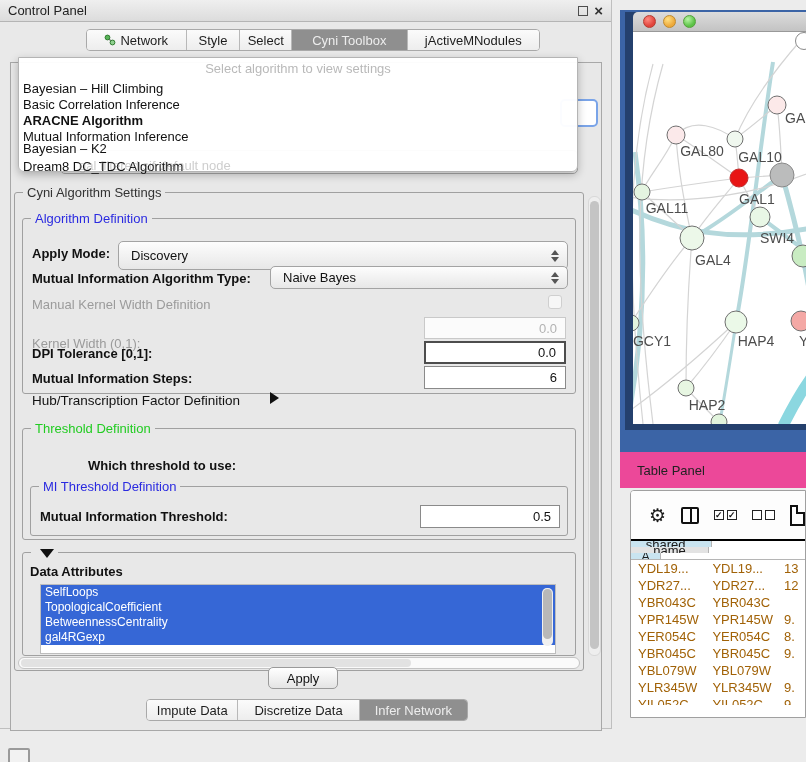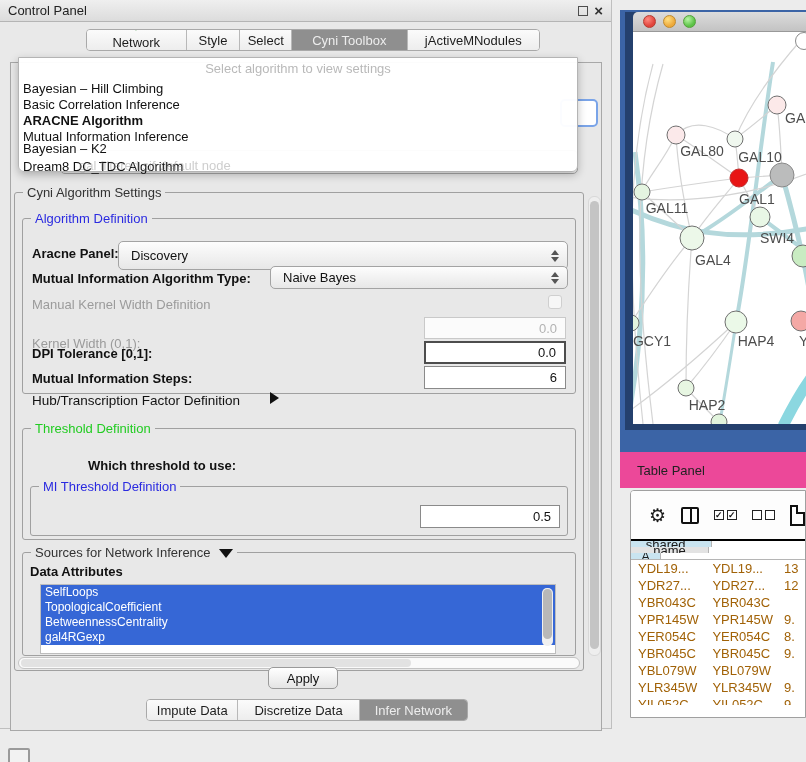--- a/index.html
+++ b/index.html
@@ -155,21 +155,21 @@
   <div class="abs" id="cp-window">
     <div class="abs" id="cp-titlebar">
       <span id="cp-title">Control Panel</span>
       <span id="cp-titlebar-right">
         <span class="float-icon"></span>
         <span class="close-icon">×</span>
       </span>
     </div>
 
     <div class="abs seg-bar" style="left:86px; top:29px; width:454px;">
-      <div class="seg" style="width:100px;flex-direction:column;">
+      <div class="seg" style="width:100px;">
         <svg width="12" height="12" viewBox="0 0 12 12">
           <line x1="3.5" y1="3.5" x2="8.5" y2="8.5" stroke="#7b7b7b" stroke-width="1.2"></line>
           <circle cx="3.5" cy="3.5" r="2.4" fill="#58b358" stroke="#2f7d2f"></circle>
           <circle cx="8.5" cy="8.5" r="2.4" fill="#8fd08f" stroke="#2f7d2f"></circle>
         </svg>
         <span>Network</span>
       </div>
       <div class="seg" style="width:54px;">
         <span>Style</span>
       </div>
@@ -205,21 +205,21 @@
     </div>
 
     <div class="vscroll" style="left:588px; top:196px; width:13px; height:460px;">
       <div class="vthumb" style="left:1px; top:4px; width:9px; height:448px;"></div>
     </div>
 
     <div class="group" style="left:22px; top:218px; width:554px; height:176px;">
       <span class="group-title blue">Algorithm Definition</span>
     </div>
 
-    <span class="lbl bold" style="left:32px; top:246px;">Aracne Panel:</span>
+    <span class="lbl bold" style="left:32px; top:246px;">Apply Mode:</span>
     <div class="combo" style="left:118px; top:241px; width:450px; height:29px;">
       <span>Discovery</span>
       <span class="spin">
           <span class="tri-up"></span>
           <span class="tri-down"></span>
         </span>
     </div>
 
     <span class="lbl bold" style="left:32px; top:271px;">Mutual Information Algorithm Type:</span>
     <div class="combo" style="left:270px; top:266px; width:298px; height:23px;">
@@ -253,27 +253,27 @@
 
     <div class="group" style="left:22px; top:428px; width:554px; height:112px;">
       <span class="group-title green">Threshold Definition</span>
     </div>
 
     <span class="lbl bold" style="left:88px; top:458px;">Which threshold to use:</span>
 
     <div class="group" style="left:30px; top:486px; width:538px; height:50px;">
       <span class="group-title blue">MI Threshold Definition</span>
     </div>
+    <span class="lbl bold" style="left:40px; top:509px;">Mutual Information Threshold:</span>
     <div class="field plain" style="left:420px; top:505px; width:140px; height:23px;">
       <span>0.5</span>
     </div>
 
     <div class="group" style="left:22px; top:552px; width:554px; height:104px;">
       <span class="group-title">
-        <span>Sources for Network Inference</span>
         <span class="tri-down-big" style="margin-left:5px;"></span>
       </span>
     </div>
     <span class="lbl bold" style="left:30px; top:564px;">Data Attributes</span>
 
     <div class="abs" id="attr-list">
       <div class="attr-item">SelfLoops</div>
       <div class="attr-item">TopologicalCoefficient</div>
       <div class="attr-item">BetweennessCentrality</div>
       <div class="attr-item">gal4RGexp</div>

